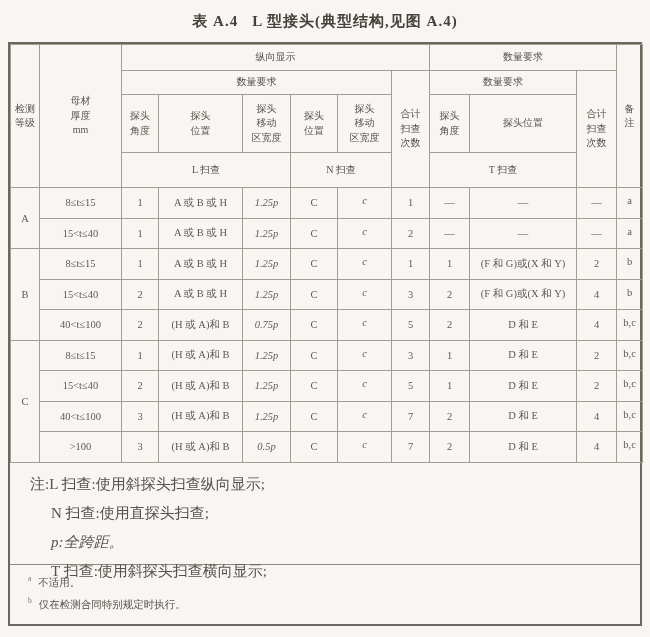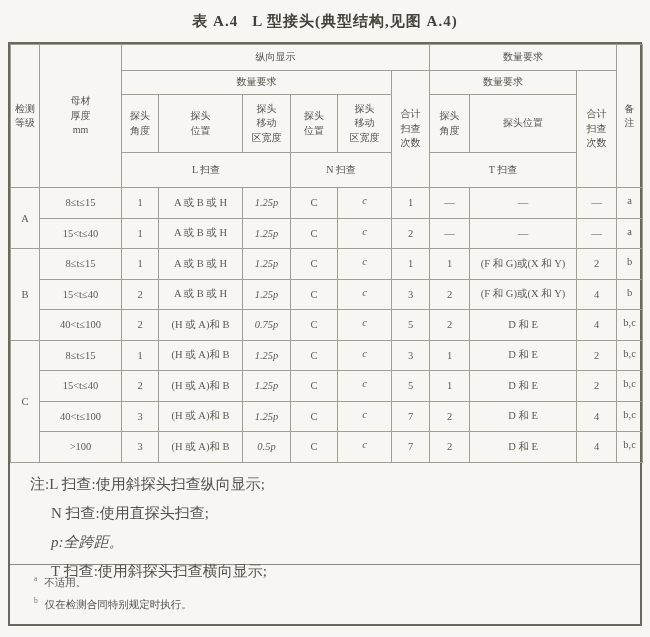--- a/index.html
+++ b/index.html
@@ -47,21 +47,21 @@
   .notes{
     height:101px;box-sizing:border-box;
     padding:10px 0 0 20px;font-size:15px;line-height:1.55;color:#55524b;
   }
   .notes .line{margin:0 0 6px 0;}
   .notes .indent{padding-left:21px;font-family:Liberation Serif, serif;}
   .notes .ital{font-style:italic;}
   .footnotes{
     border-top:1px solid #8f8b81;
     box-sizing:border-box;
-    padding:9px 0 0 24px;font-size:10.5px;line-height:1.45;color:#55524b;
+    padding:9px 0 0 18px;font-size:10.5px;line-height:1.45;color:#55524b;
   }
   .footnotes .fline{margin:0 0 7px 0;}
   .footnotes sup{font-size:7.5px;color:#7c796f;margin-right:7px;}
 </style>
 </head>
 <body>
 
 <div class="page-title">
   <span class="tno">表 A.4</span><span>L 型接头(典型结构,见图 A.4)</span>
 </div>

